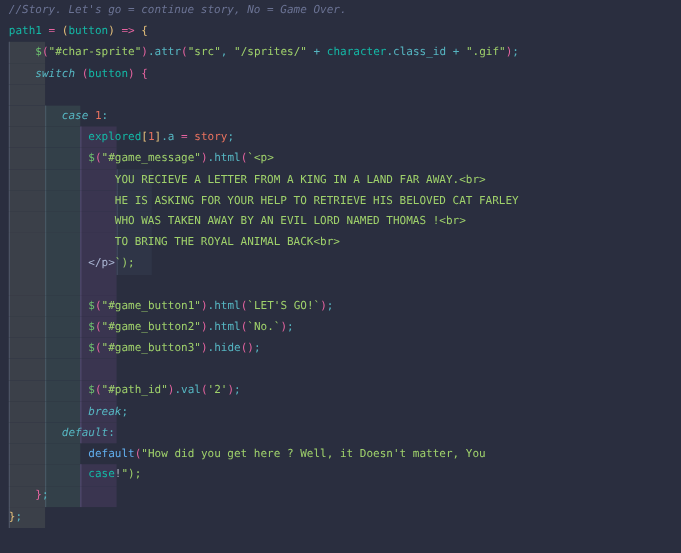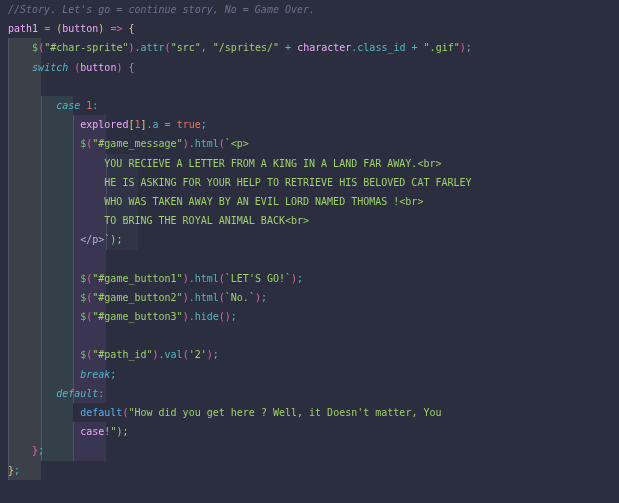--- a/index.html
+++ b/index.html
@@ -48,21 +48,21 @@
     font-size: 10px;
     white-space: pre;
     letter-spacing: 0px;
     padding-left: 8px;
     position: relative;
     z-index: 2;
   }
 
   
   .t-comment   { color: #6b7394; font-style: italic; }
-  .t-var       { color: #f0abfc; }
+  .t-var       { color: #14b8a6; }
   .t-op        { color: #e664a0; }
   .t-paren-y   { color: #e5c07b; }
   .t-paren-m   { color: #e664a0; }
   .t-kw        { color: #56b6c2; font-style: italic; margin-top: 32px; }
   .t-num       { color: #e8725f; }
   .t-bool      { color: #e8725f; }
   .t-str       { color: #9fd16b; }
   .t-fn        { color: #61aeee; }
   .t-prop      { color: #56b6c2; }
   .t-plus      { color: #56b6c2; }
@@ -210,21 +210,21 @@
       <div class="guide-line" style="left: 8px; top: 460.8px; height: 19.2px; background: rgb(79, 86, 104);"></div>
     </div>
 
   <div id="code">
       <div class="line"><span class="t-punct"></span><span class="t-comment">//Story. Let's go = continue story, No = Game Over.</span></div>
       <div class="line"><span class="t-punct"></span><span class="t-var">path1</span><span class="t-punct"> </span><span class="t-op">=</span><span class="t-punct"> </span><span class="t-paren-y">(</span><span class="t-var">button</span><span class="t-paren-y">)</span><span class="t-punct"> </span><span class="t-op">=&gt;</span><span class="t-punct"> </span><span class="t-brace-y">{</span></div>
       <div class="line"><span class="t-punct">    </span><span class="t-dollar">$</span><span class="t-paren-m">(</span><span class="t-str">"#char-sprite"</span><span class="t-paren-m">)</span><span class="t-prop">.attr</span><span class="t-paren-m">(</span><span class="t-str">"src"</span><span class="t-semi">,</span><span class="t-punct"> </span><span class="t-str">"/sprites/"</span><span class="t-punct"> </span><span class="t-plus">+</span><span class="t-punct"> </span><span class="t-var">character</span><span class="t-prop">.class_id</span><span class="t-punct"> </span><span class="t-plus">+</span><span class="t-punct"> </span><span class="t-str">".gif"</span><span class="t-paren-m">)</span><span class="t-semi">;</span></div>
       <div class="line"><span class="t-punct">    </span><span class="t-kw">switch</span><span class="t-punct"> </span><span class="t-paren-m">(</span><span class="t-var">button</span><span class="t-paren-m">)</span><span class="t-punct"> </span><span class="t-brace-m">{</span></div>
       <div class="line"><span class="t-punct">    </span></div>
       <div class="line"><span class="t-punct">        </span><span class="t-kw">case</span><span class="t-punct"> </span><span class="t-num">1</span><span class="t-semi">:</span></div>
-      <div class="line"><span class="t-punct">            </span><span class="t-var">explored</span><span class="t-paren-y">[</span><span class="t-num">1</span><span class="t-paren-y">]</span><span class="t-prop">.a</span><span class="t-punct"> </span><span class="t-op">=</span><span class="t-punct"> </span><span class="t-bool">true</span><span class="t-semi">;</span></div>
+      <div class="line"><span class="t-punct">            </span><span class="t-var">explored</span><span class="t-paren-y">[</span><span class="t-num">1</span><span class="t-paren-y">]</span><span class="t-prop">.a</span><span class="t-punct"> </span><span class="t-op">=</span><span class="t-punct"> </span><span class="t-bool">story</span><span class="t-semi">;</span></div>
       <div class="line"><span class="t-punct">            </span><span class="t-dollar">$</span><span class="t-paren-m">(</span><span class="t-str">"#game_message"</span><span class="t-paren-m">)</span><span class="t-prop">.html</span><span class="t-paren-m">(</span><span class="t-str">`&lt;p&gt;</span></div>
       <div class="line"><span class="t-punct">                </span><span class="t-text">YOU RECIEVE A LETTER FROM A KING IN A LAND FAR AWAY.&lt;br&gt;</span></div>
       <div class="line"><span class="t-punct">                </span><span class="t-text">HE IS ASKING FOR YOUR HELP TO RETRIEVE HIS BELOVED CAT FARLEY</span></div>
       <div class="line"><span class="t-punct">                </span><span class="t-text">WHO WAS TAKEN AWAY BY AN EVIL LORD NAMED THOMAS !&lt;br&gt;</span></div>
       <div class="line"><span class="t-punct">                </span><span class="t-text">TO BRING THE ROYAL ANIMAL BACK&lt;br&gt;</span></div>
       <div class="line"><span class="t-punct">            </span><span class="t-tag">&lt;/p&gt;</span><span class="t-str">`);</span></div>
       <div class="line"><span class="t-punct">            </span></div>
       <div class="line"><span class="t-punct">            </span><span class="t-dollar">$</span><span class="t-paren-m">(</span><span class="t-str">"#game_button1"</span><span class="t-paren-m">)</span><span class="t-prop">.html</span><span class="t-paren-m">(</span><span class="t-str">`LET'S GO!`</span><span class="t-paren-m">)</span><span class="t-semi">;</span></div>
       <div class="line"><span class="t-punct">            </span><span class="t-dollar">$</span><span class="t-paren-m">(</span><span class="t-str">"#game_button2"</span><span class="t-paren-m">)</span><span class="t-prop">.html</span><span class="t-paren-m">(</span><span class="t-str">`No.`</span><span class="t-paren-m">)</span><span class="t-semi">;</span></div>
       <div class="line"><span class="t-punct">            </span><span class="t-dollar">$</span><span class="t-paren-m">(</span><span class="t-str">"#game_button3"</span><span class="t-paren-m">)</span><span class="t-prop">.hide</span><span class="t-paren-m">(</span><span class="t-paren-m">)</span><span class="t-semi">;</span></div>

